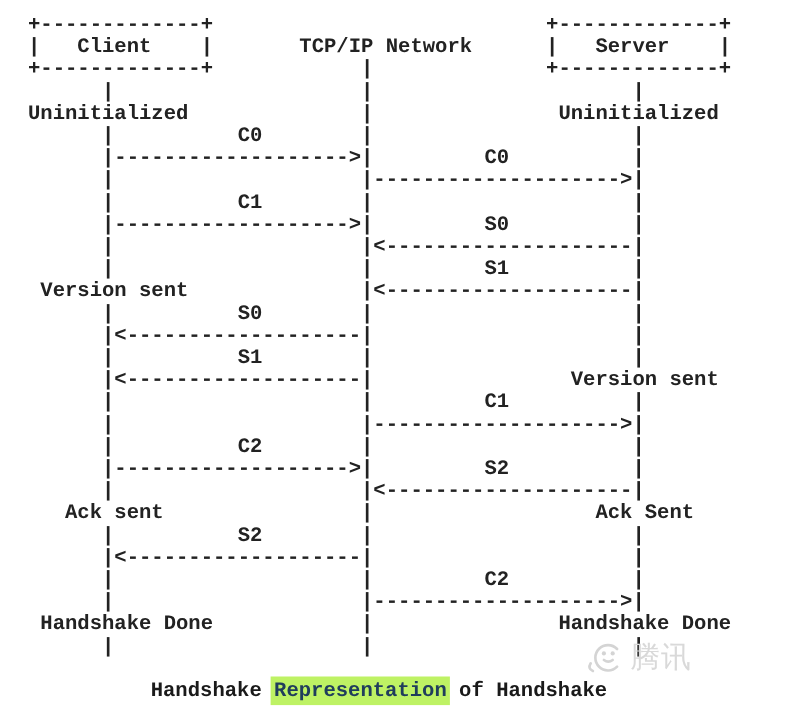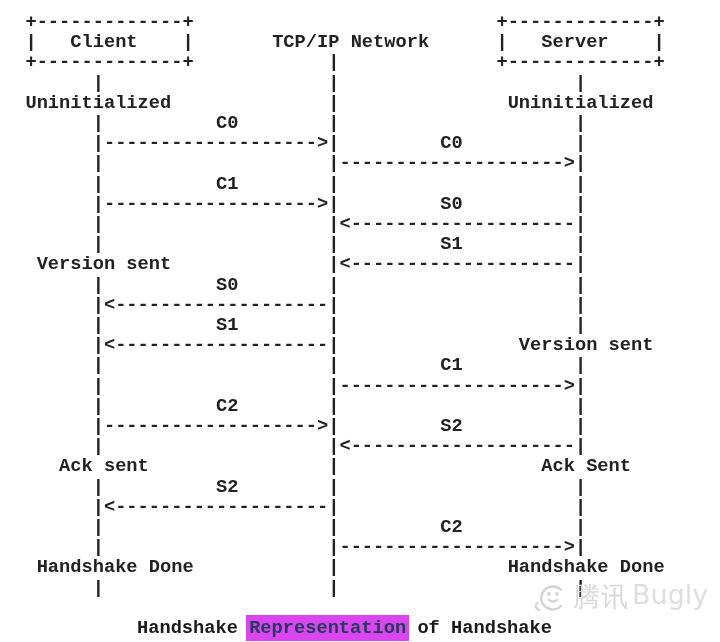--- a/index.html
+++ b/index.html
@@ -29,21 +29,21 @@
     position: absolute;
     left: 137px; top: 617px;
     font-family: "Liberation Mono", "DejaVu Sans Mono", monospace;
     font-weight: bold;
     font-size: 18.7px;
     line-height: 22px;
     color: #1a1a1a;
     white-space: pre;
   }
   .caption .hl {
-    background: #d946ef;
+    background: #bef264;
     color: #203d5c;
     padding: 2px 3px;
     margin: 0 -3px;
   }
   .watermark {
     position: absolute;
     left: 532px; top: 579px;
     display: flex;
     align-items: flex-start;
     gap: 3px;
@@ -107,16 +107,15 @@
           <path d="M5 24 q -3 5 2 7"></path>
           <path d="M17 21 q 4 3 8 0"></path>
         </g>
         <g fill="#d4d4d4">
           <circle cx="17" cy="15" r="1.9"></circle>
           <circle cx="25" cy="15" r="1.9"></circle>
         </g>
       </svg>
     </span>
     <span class="cn">腾讯</span>
-      <span class="en">Bugly</span>
   </div>
 
 </div>
 
 </body></html>

